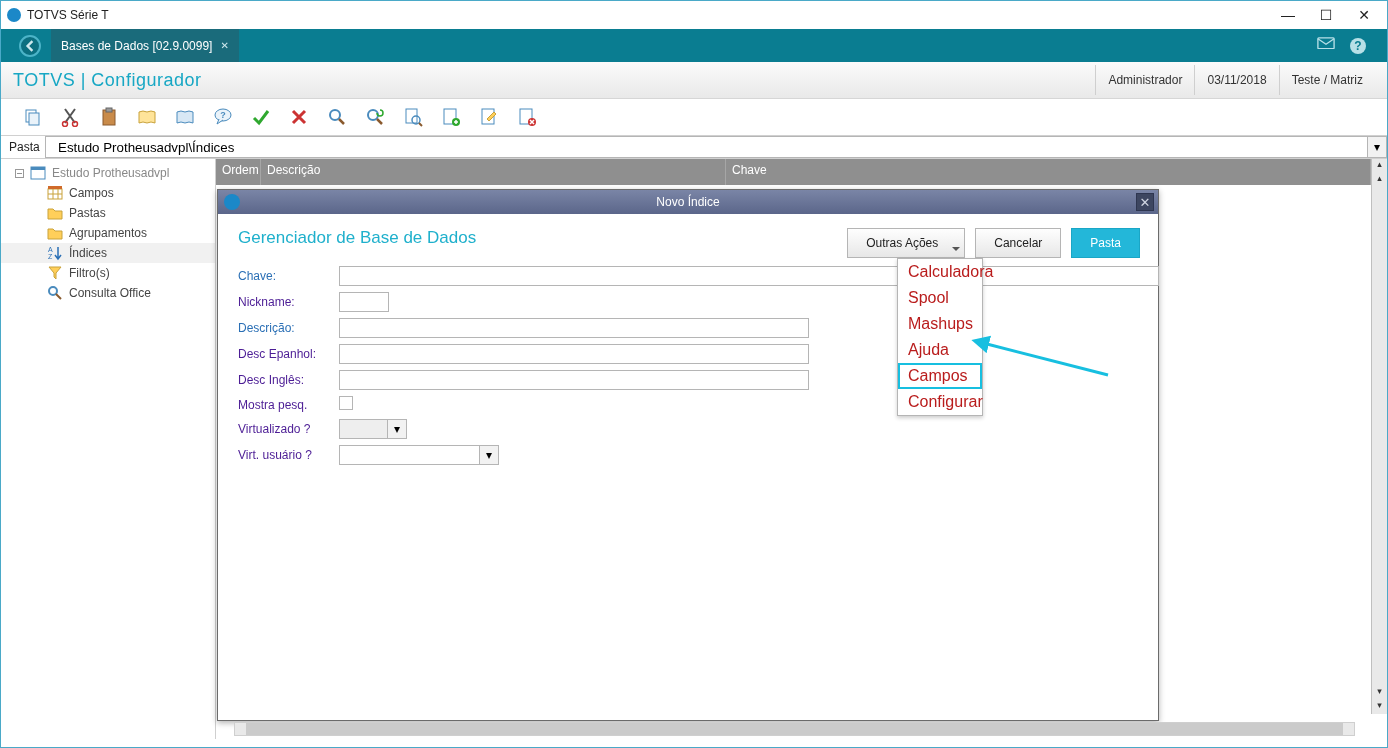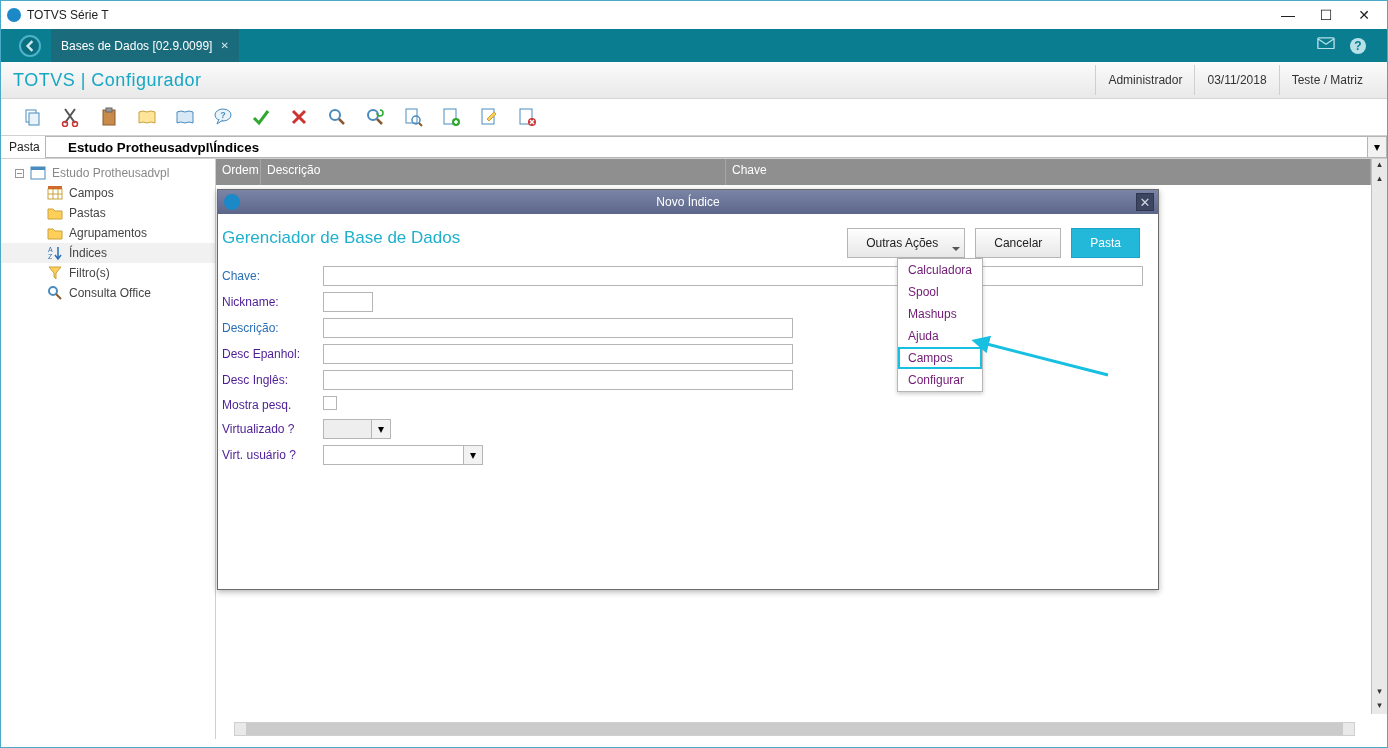--- a/index.html
+++ b/index.html
@@ -29,21 +29,21 @@
   .statusright .cell { border-left:1px solid #cfcfcf; padding: 0 12px; height:30px; display:flex; align-items:center; }
 
   
   .toolbar { height:36px; background:#fff; display:flex; align-items:center; gap:18px; padding: 0 18px 0 22px; }
   .tbtn { width:20px; height:20px; cursor:pointer; }
   .tbtn svg { width:20px; height:20px; }
 
   
   .pathrow { height:24px; background:#fff; border-top:1px solid #d0d0d0; border-bottom:1px solid #d0d0d0; display:flex; align-items:center; }
   .pathlbl { width:42px; padding-left:8px; color:#222; }
-  .pathinput { flex:1; height:22px; border:1px solid #b5b5b5; border-right:none; margin-left:2px; padding:0 22px;font-weight:bold; }
+  .pathinput { flex:1; height:22px; border:1px solid #b5b5b5; border-right:none; margin-left:2px; padding:0 12px; }
   .patharrow { width:20px; height:22px; border:1px solid #b5b5b5; background:#f2f2f2; display:flex; align-items:center; justify-content:center; }
 
   
   .cols { display:flex; height: 580px; }
   .treepane { width:215px; border-right:1px solid #cfcfcf; background:#fff; padding-top:4px; }
   .tree ul { list-style:none; }
   .tree li { display:flex; align-items:center; gap:6px; padding:2px 6px; font-size:12px; color:#444; cursor:pointer; }
   .tree li.child { padding-left:46px; }
   .tree li.root { padding-left:14px; color:#888; }
   .tree li.selected { background:#f1f1f1; }
@@ -56,45 +56,45 @@
   .gridhead .c1 { width:45px; }
   .gridhead .c2 { width:465px; }
   .gridhead .c3 { flex:1; }
   .gridhead .spin { width:16px; background:#e9e9e9; border-left:1px solid #bfbfbf; display:flex; flex-direction:column; }
   .gridhead .spin div { flex:1; font-size:8px; color:#333; text-align:center; }
   .outerspin { position:absolute; right:0; top:0; width:16px; background:#e9e9e9; border-left:1px solid #bfbfbf; height:555px; display:flex; flex-direction:column; }
   .outerspin .arr { height:14px; font-size:9px; color:#333; text-align:center; }
   .outerspin .track { flex:1; }
 
   
-  .modal { position:absolute; left:1px; top:30px; width:942px; height:401px; border:1px solid #6b6b6b; box-shadow:0 2px 6px rgba(0,0,0,.3); background:#fff; }
+  .modal { position:absolute; left:1px; top:30px; width:942px; height:532px; border:1px solid #6b6b6b; box-shadow:0 2px 6px rgba(0,0,0,.3); background:#fff; }
   .modal-title { height:24px; background:linear-gradient(#7a85a6,#5b668a); display:flex; align-items:center; justify-content:center; color:#fff; font-size:12px; position:relative; }
   .modal-title .mic { position:absolute; left:6px; width:16px; height:16px; border-radius:50%; background:#1b88c8; }
   .modal-title .mclose { position:absolute; right:4px; width:18px; height:18px; background:#3d4660; color:#cfd4e0; font-size:13px; text-align:center; line-height:17px; border:1px solid #2e3650; cursor:pointer; }
-  .modal-body { padding:14px 20px 10px 4px; }
+  .modal-body { padding:14px 20px 10px 20px; }
   .modal-body h2 { color:#1fb0cc; font-size:17px; font-weight:normal; margin-bottom:16px; }
   .modal-actions { position:absolute; right:18px; top:38px; display:flex; gap:10px; }
   .btn { height:30px; padding:0 18px; border:1px solid #b5b5b5; background:linear-gradient(#fefefe,#e7e7e7); cursor:pointer; font-size:12px; color:#222; position:relative; }
   .btn.dd::after { content:""; position:absolute; right:4px; bottom:2px; border:4px solid transparent; border-top-color:#555; }
   .btn.primary { background:#23b7d9; border-color:#1aa6c6; color:#fff; }
 
   .formgrid { display:grid; grid-template-columns:95px 1fr; row-gap:6px; column-gap:6px; align-items:center; margin-top:18px; }
   .formgrid label { font-size:12px; color:#4c1d95; }
   .formgrid label.blue { color:#2a6fb5; }
   .formgrid input[type=text] { height:20px; border:1px solid #b5b5b5; padding:0 4px; font-size:12px; }
   .chk { width:14px; height:14px; border:1px solid #b5b5b5; display:inline-block; }
   .combo { display:flex; }
   .combo .cval { height:20px; border:1px solid #b5b5b5; border-right:none; background:#eee; }
   .combo .cbtn { width:20px; height:20px; border:1px solid #b5b5b5; background:#f2f2f2; display:flex; align-items:center; justify-content:center; cursor:pointer; }
   .combo.white .cval { background:#fff; }
   .w60 { width:50px; } .w470 { width:470px; } .w820 { width:820px; }
 
   
   .menu { position:absolute; right:175px; top:68px; width:86px; background:#fff; border:1px solid #b5b5b5; box-shadow:0 2px 4px rgba(0,0,0,.2); }
-  .menu div { padding:4px 10px; font-size:12px; color:#701a75; cursor:pointer; }
+  .menu div { padding:4px 10px; font-size:16px; color:#b91c1c; cursor:pointer; }
   .menu div.hl { outline:2px solid #17bfe0; outline-offset:-2px; }
 
   
   .annot { position:absolute; pointer-events:none; }
   .annot svg { overflow:visible; }
 
   
   .hscroll { position:absolute; left:18px; right:32px; bottom:3px; height:14px; background:#e9e9e9; border:1px solid #cfcfcf; }
   .hscroll .thumb { height:100%; background:#cbcbcb; width:98%; margin-left:1%; }
 </style>

